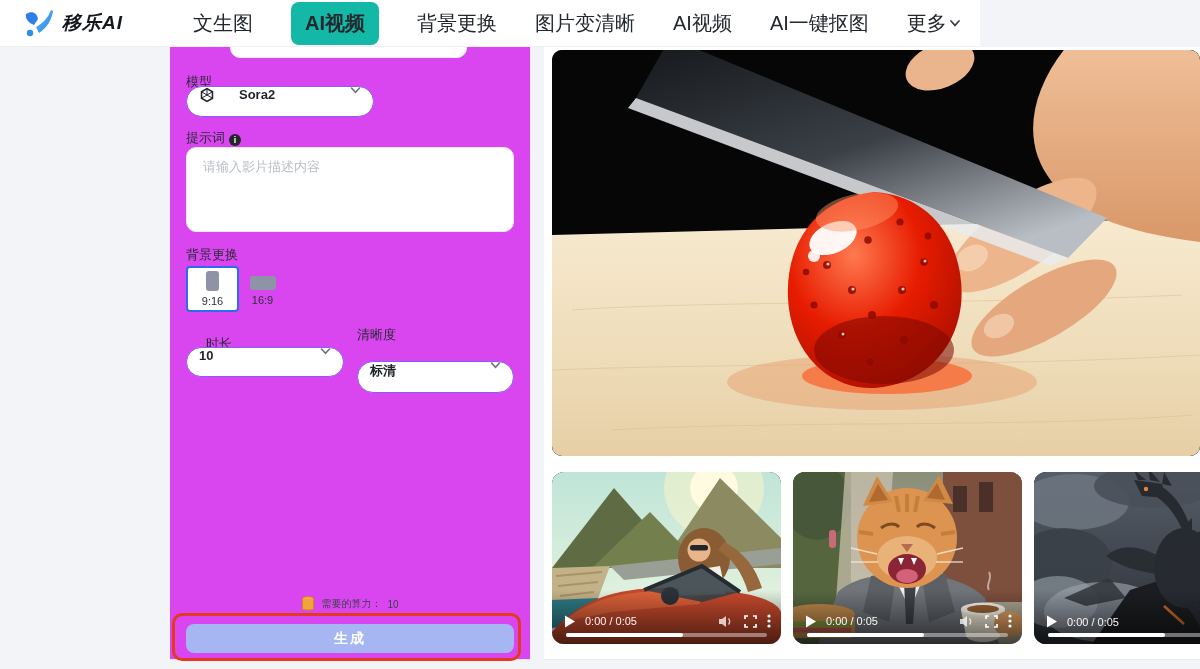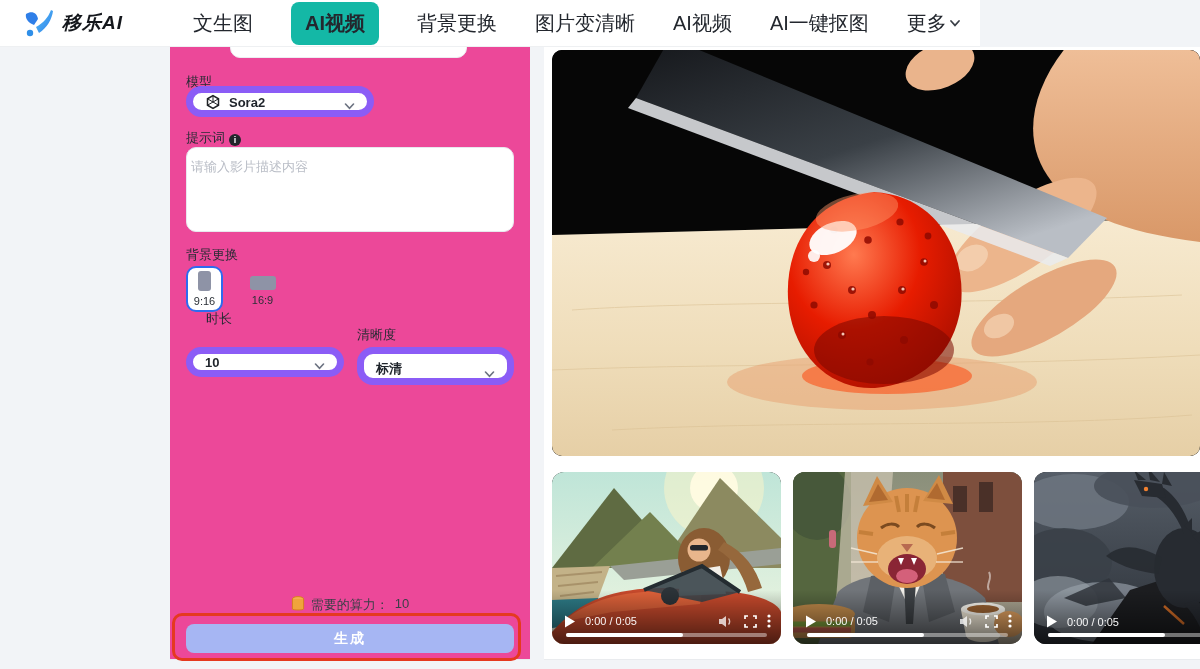--- a/index.html
+++ b/index.html
@@ -11,49 +11,49 @@
   .header { position:absolute; left:0; top:0; width:980px; height:47px; background:#fff;
     border-bottom:1px solid #eef0f2; z-index:20; display:flex; align-items:center; }
   .brand { display:flex; align-items:center; gap:8px; margin-left:22px; }
   .brand-name { font-size:19px; font-weight:bold; font-style:italic; color:#14171c; letter-spacing:1px; }
   .nav { display:flex; align-items:center; gap:38px; margin-left:70px; }
   .nav-tab { font-size:20px; color:#23272e; cursor:pointer; white-space:nowrap; }
   .nav-tab.active { background:#14b8a6; border-radius:8px; padding:8px 14px; font-weight:bold; }
   .nav-more { display:flex; align-items:center; gap:3px; }
 
   
-  .form-card { position:absolute; left:170px; top:47px; width:360px; height:613px; background:#ec4899;
+  .form-card { position:absolute; left:170px; top:47px; width:360px; height:613px; background:#d946ef;
     border-bottom:1px solid #e9ebee; z-index:5; }
   .tab-remnant { position:absolute; left:60px; top:-17px; width:237px; height:28px; background:#fff;
     border:1px solid #ecedf1; border-radius:10px; }
   .tab-indicator { position:absolute; left:63px; top:0px; width:70px; height:4px; border-radius:3px; background:#3b71f7; }
   .tab-remnant-divider { position:absolute; left:207px; top:3px; width:1px; height:8px; background:#e7e9ec; }
 
   .fld-label { position:absolute; font-size:13px; font-weight:500; color:#262b33; }
-  .select { position:absolute; height:31px; background:#fff; border:7px solid #8b5cf6; border-radius:16px;
-    display:flex; align-items:flex-end; padding:0 12px; gap:8px; cursor:pointer; }
+  .select { position:absolute; height:31px; background:#fff; border:1px solid #8b5cf6; border-radius:16px;
+    display:flex; align-items:flex-start; padding:0 12px; gap:24px; cursor:pointer; }
   .select .val { font-size:13px; font-weight:bold; color:#1f242b; }
   .select .spacer { flex:1; }
   .prompt-area { position:absolute; left:16px; top:100px; width:328px; height:85px; border:1px solid #e7e8ee;
-    border-radius:10px; resize:none; padding:10px 4px; font-size:13px; color:#2a2f36;
+    border-radius:10px; resize:none; padding:10px 16px; font-size:13px; color:#2a2f36;
     font-family:Liberation Sans, sans-serif; outline:none; }
   .prompt-area::placeholder { color:#b9bdc6; }
   .info-dot { display:inline-block; width:12px; height:12px; border-radius:50%; background:#23262b; color:#fff;
     font-size:9px; line-height:12px; text-align:center; font-weight:bold; vertical-align:-1px; margin-left:4px; }
 
   .aspect-opt { position:absolute; top:219px; display:flex; flex-direction:column; align-items:center; cursor:pointer; }
   .aspect-opt .alabel { font-size:11px; color:#2a2f36; margin-top:4px; }
-  .aspect-selected { left:16px; width:37px; height:46px; border:2px solid #2e6bef; border-radius:10px;
+  .aspect-selected { left:16px; width:53px; height:46px; border:2px solid #2e6bef; border-radius:4px;
     background:#fff; justify-content:center; padding-top:0; }
   .aspect-plain { left:70px; width:45px; height:46px; padding-top:7px; }
   .ratio-ic-v { width:13px; height:20px; background:#8e93a6; border-radius:3px; }
   .ratio-ic-h { width:26px; height:14px; background:#8e93a6; border-radius:3px; margin-top:3px; }
 
   .credits { position:absolute; left:0; top:549px; width:360px; display:flex; justify-content:center;
-    align-items:flex-start; gap:6px; font-size:13px; color:#3a3f47; }
+    align-items:center; gap:6px; font-size:10px; color:#3a3f47; }
   .gen-btn { position:absolute; left:16px; top:577px; width:328px; height:29px; background:#a6b6f3; border:none;
     border-radius:8px; color:#fff; font-size:14px; font-weight:bold; letter-spacing:2px; cursor:pointer;
     font-family:"Liberation Sans", sans-serif; }
 
   
   .annotation { position:absolute; left:172px; top:613px; width:349px; height:48px; border:3px solid #e5391f;
     border-radius:10px; z-index:60; pointer-events:none; }
 
   
   .gallery-card { position:absolute; left:544px; top:47px; width:656px; height:613px; background:#fff;
@@ -144,32 +144,32 @@
     <div class="fld-label" style="left:16px; top:199px;">背景更换</div>
     <div class="aspect-opt aspect-selected">
       <span class="ratio-ic-v"></span>
       <span class="alabel">9:16</span>
     </div>
     <div class="aspect-opt aspect-plain">
       <span class="ratio-ic-h"></span>
       <span class="alabel">16:9</span>
     </div>
 
-    <div class="fld-label" style="left:16px; top:263px;padding-left:20px;">时长</div>
+    <div class="fld-label" style="left:16px; top:288px;padding-left:20px;">时长</div>
     <div class="select" style="left:16px; top:300px; width:158px; height:30px;">
       <span class="val">10</span>
       <span class="spacer"></span>
       <span class="cicon">
         <svg width="11" height="7" viewBox="0 0 10 7">
             <path d="M1 1 L5 5.4 L9 1" fill="none" stroke="#6b7280" stroke-width="1.6" stroke-linecap="round"></path>
           </svg>
       </span>
     </div>
     <div class="fld-label" style="left:187px; top:279px;">清晰度</div>
-    <div class="select" style="left:187px; top:300px; width:157px; height:38px;">
+    <div class="select" style="left:187px; top:314px; width:157px; height:32px;">
       <span class="val">标清</span>
       <span class="spacer"></span>
       <span class="cicon">
         <svg width="11" height="7" viewBox="0 0 10 7">
             <path d="M1 1 L5 5.4 L9 1" fill="none" stroke="#6b7280" stroke-width="1.6" stroke-linecap="round"></path>
           </svg>
       </span>
     </div>
 
     <div class="credits">

